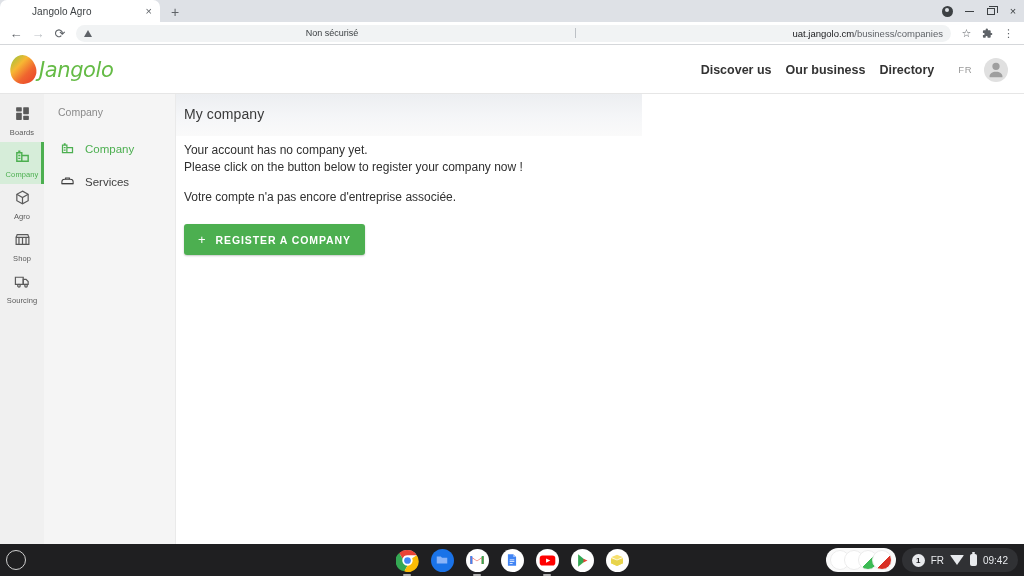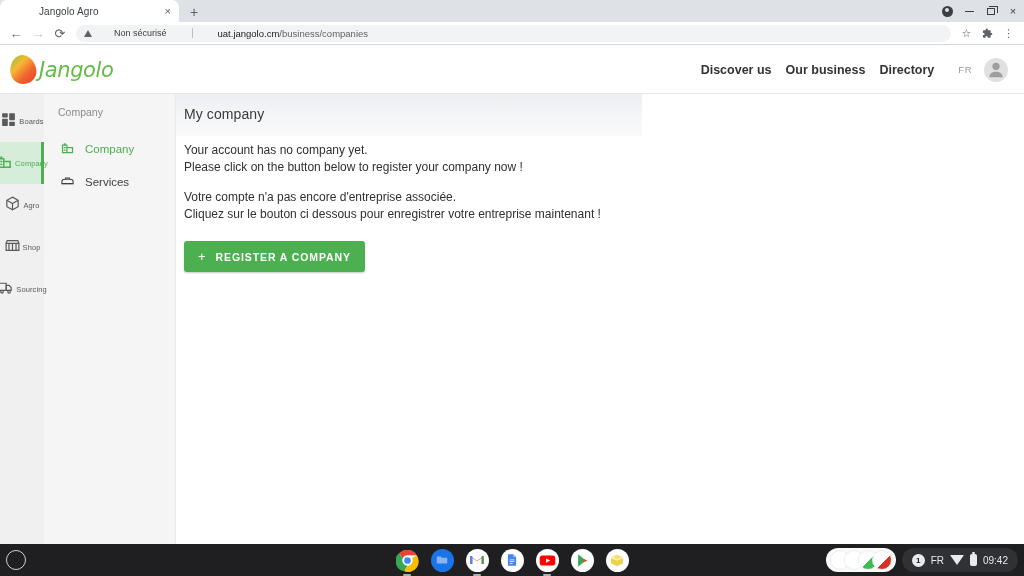--- a/index.html
+++ b/index.html
@@ -14,21 +14,21 @@
   
   .browser { position: absolute; left: 0; top: 0; width: 1024px; height: 544px; background: #fff; }
 
   
   .tabstrip {
     position: relative; height: 22px; background: #dee1e6;
     display: flex; align-items: flex-end;
   }
   .tab {
     position: relative; display: flex; align-items: center; gap: 6px;
-    height: 22px; width: 179px; padding: 0 8px 0 22px;
+    height: 22px; width: 160px; padding: 0 8px 0 15px;
     background: #fff; border-radius: 7px 7px 0 0;
   }
   .tab-favicon { width: 11px; height: 12px; flex: none; position: relative; }
   .mango {
     width: 100%; height: 100%; border-radius: 55% 45% 50% 50% / 60% 55% 45% 40%;
     background: linear-gradient(145deg, #f7b733 0%, #f26a3d 45%, #e8402a 100%);
     transform: rotate(-18deg);
   }
   .tab-title {
     font-size: 10px; color: #3c4043; white-space: nowrap; overflow: hidden;
@@ -58,21 +58,21 @@
   
   .toolbar {
     height: 23px; background: #fff; display: flex; align-items: center;
     padding: 0 6px; gap: 2px; border-bottom: 1px solid #d5d7da;
   }
   .navbtn { width: 20px; height: 20px; display: flex; align-items: center; justify-content: center;
             font-size: 13px; color: #5f6368; }
   .navbtn.disabled { color: #bdc1c6; }
   .omnibox {
     flex: 1; height: 17px; background: #f1f3f4; border-radius: 9px;
-    display: flex; align-items: center; padding: 0 8px; gap: 22px; margin: 0 4px;
+    display: flex; align-items: center; padding: 0 8px; gap: 22px; margin: 0 4px; justify-content: space-between;
   }
   .warn-tri {
     width: 0; height: 0; border-left: 4px solid transparent; border-right: 4px solid transparent;
     border-bottom: 7px solid #5f6368; flex: none; position: relative;
   }
   .notsecure { font-size: 9px; color: #3c4043; white-space: nowrap; }
   .omnidiv { width: 1px; height: 10px; background: #bdc1c6; margin: 0 3px; }
   .url { font-size: 9.5px; color: #5f6368; white-space: nowrap; }
   .url b { color: #202124; font-weight: normal; }
   .tb-icon { width: 19px; height: 19px; display: flex; align-items: center; justify-content: center;
@@ -101,21 +101,21 @@
     width: 24px; height: 24px; border-radius: 50%; background: #e0e0e0;
     margin-left: 12px; display: flex; align-items: center; justify-content: center;
   }
   .avatar svg { width: 22px; height: 22px; fill: #9e9e9e; }
 
   
   .body { display: flex; height: 450px; }
 
   .rail { width: 44px; background: #f0f0f0; padding-top: 6px; flex: none; }
   .rail-item {
-    height: 42px; display: flex; align-items: center; justify-content: center;
+    height: 42px; display: flex; flex-direction: column; align-items: center; justify-content: center;
     gap: 2px; position: relative; color: #5a5a5a;
   }
   .rail-item.active { background: #d6edd9; color: #4caf50; }
   .rail-item.active::after {
     content: ""; position: absolute; right: 0; top: 0; bottom: 0; width: 3px; background: #4caf50;
   }
   .rail-item svg { width: 17px; height: 17px; }
   .rail-label { font-size: 7.5px; letter-spacing: .1px; }
 
   .subnav { width: 132px; background: #f5f5f5; flex: none; padding-top: 8px;
@@ -336,21 +336,20 @@
 
         <div class="content">
           <div class="card-band"></div>
           <div class="card-title">My company</div>
           <div class="content-inner">
             <div class="msg">
               <div>Your account has no company yet.</div>
               <div>Please click on the button below to register your company now !</div>
               <span class="gap"></span>
               <div>Votre compte n'a pas encore d'entreprise associée.</div>
-              <div>Cliquez sur le bouton ci dessous pour enregistrer votre entreprise maintenant !</div>
             </div>
             <button class="btn-register">
               <span class="btn-plus">+</span>
               <span>REGISTER A COMPANY</span>
             </button>
           </div>
         </div>
       </div>
 
       <div class="sitefooter">

